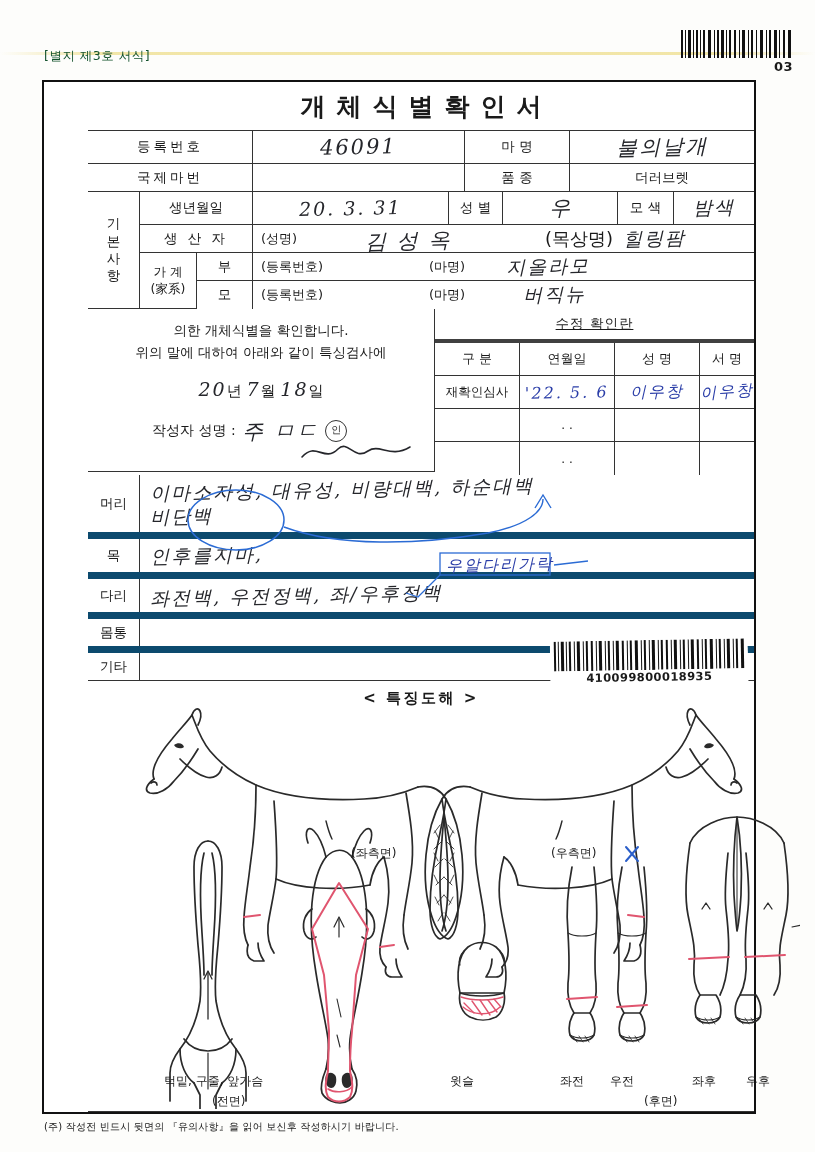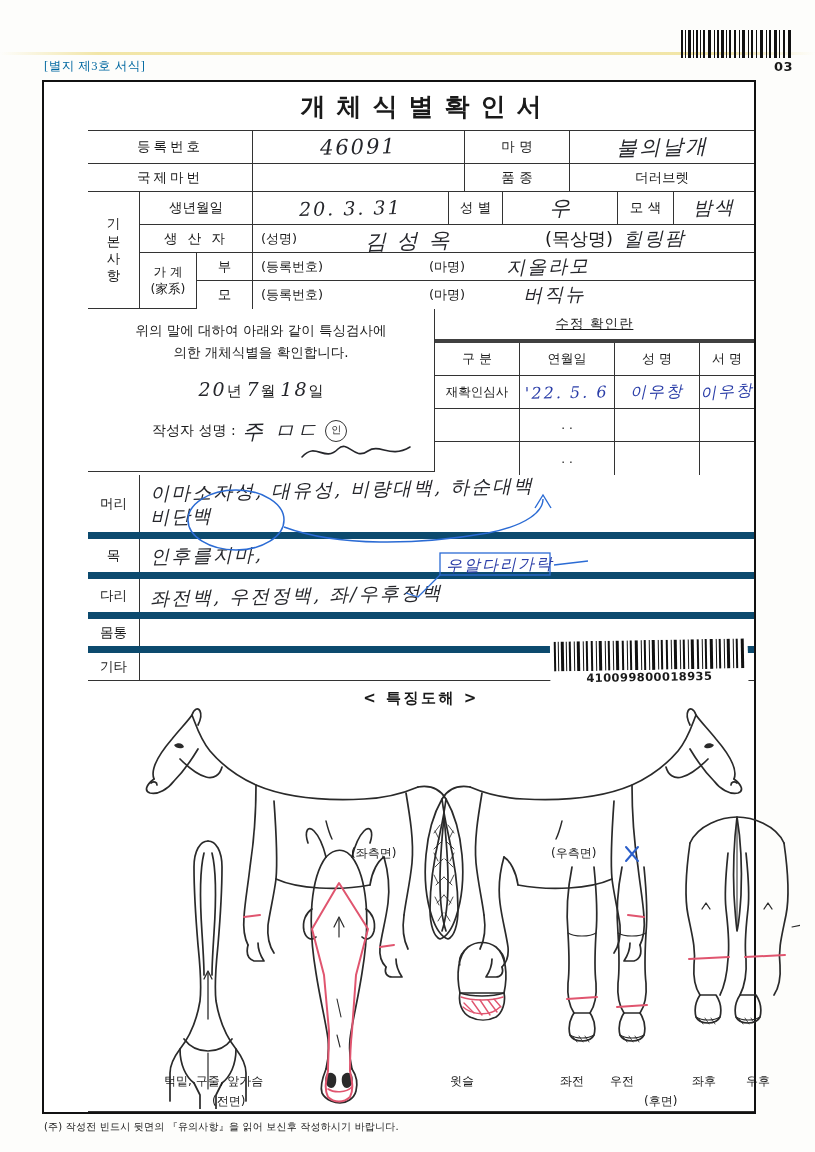--- a/index.html
+++ b/index.html
@@ -23,25 +23,24 @@
     left: 0; right: 0;
     top: 52px;
     height: 3px;
     background: linear-gradient(to right, rgba(240,225,150,.0), rgba(238,222,140,.75) 12%, rgba(238,222,140,.75) 88%, rgba(240,225,150,0));
     pointer-events: none;
   }
 
   .form-tag {
     position: absolute;
     left: 44px;
-    top: 58px;
+    top: 48px;
     font-size: 12.5px;
     letter-spacing: .5px;
-    color: #0369a1;
-    font-family: Liberation Serif, serif;
+    color: #14532d;
   }
 
   
   .top-barcode {
     position: absolute;
     left: 679px;
     top: 30px;
     width: 116px;
     height: 28px;
   }
@@ -392,22 +391,22 @@
                 <span class="hand" style="position:absolute; left:270px; top:1px;">버직뉴</span>
               </div>
             </div>
           </div>
         </div>
       </div>
     </div>
 
     <div class="confirm-wrap">
       <div class="confirm-left">
+        <div class="stmt">의한 개체식별을 확인합니다.</div>
         <div class="stmt">위의 말에 대하여 아래와 같이 특싱검사에</div>
-        <div class="stmt">의한 개체식별을 확인합니다.</div>
 
         <div class="datel">
           <span class="hand">20</span><span>년</span>
           <span class="hand">7</span><span>월</span>
           <span class="hand">18</span><span>일</span>
         </div>
 
         <div class="writer">
           <span>작성자 성명 :</span>
           <span class="hand lg">주 ㅁㄷ</span>

